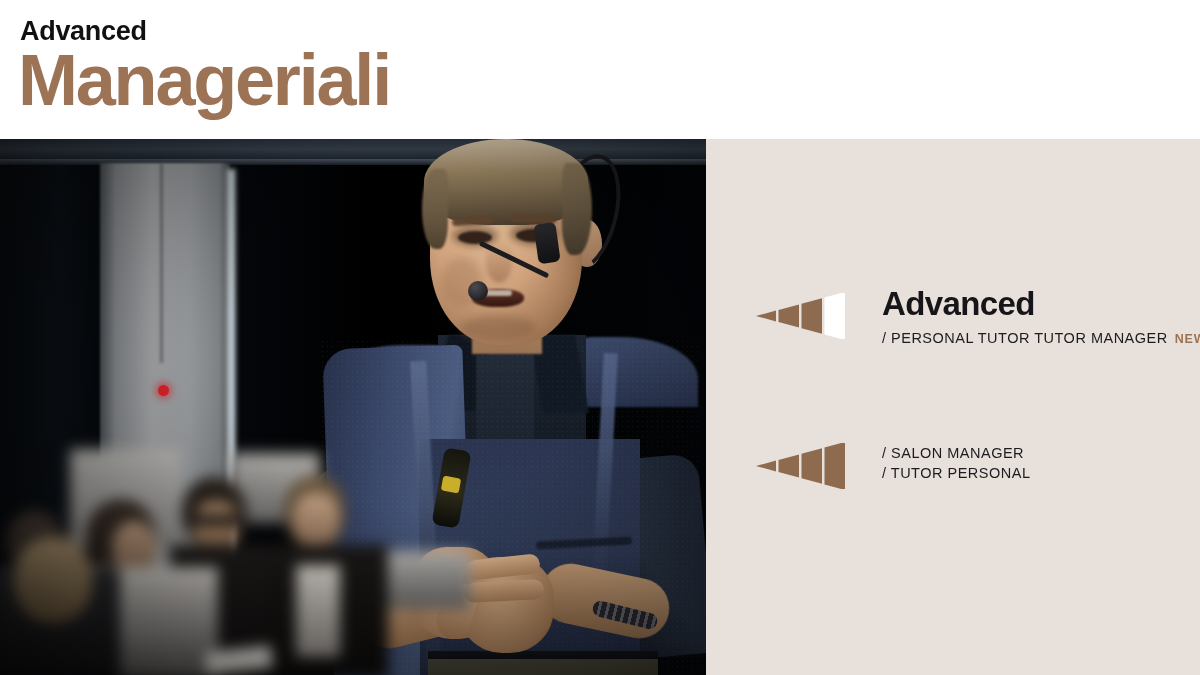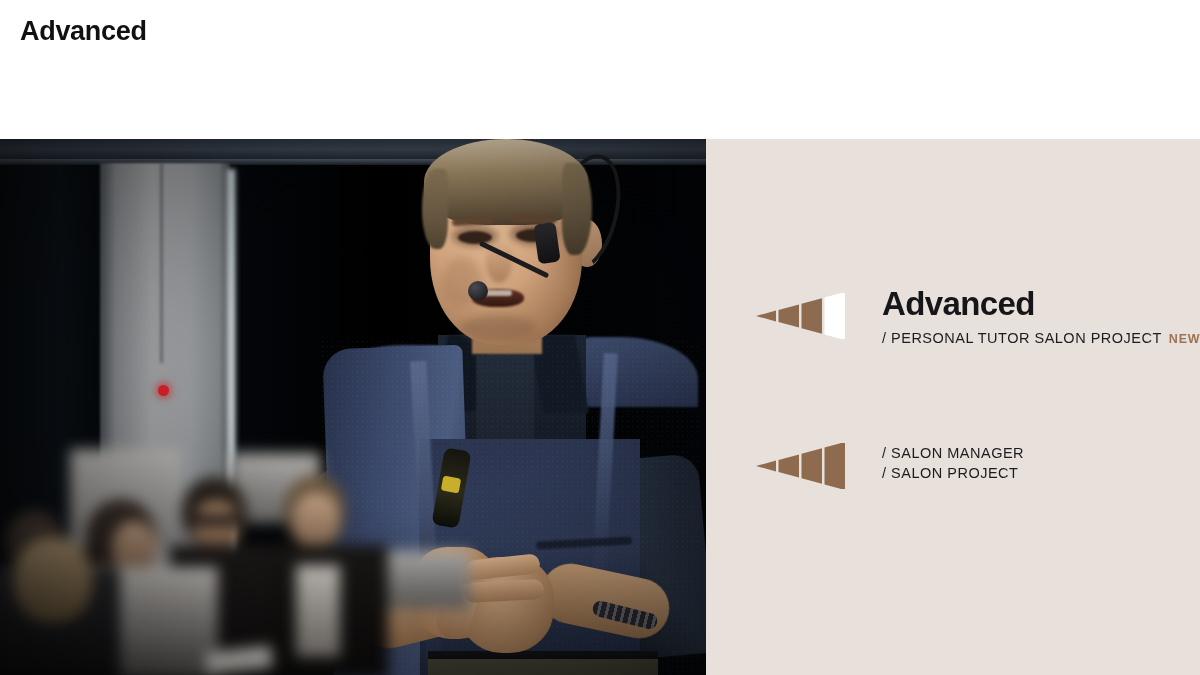--- a/index.html
+++ b/index.html
@@ -244,20 +244,21 @@
   .badge-new { font-size:12.5px; font-weight:bold; color:#9C7355;
                letter-spacing:.8px; margin-left:7px; }
 </style>
 </head>
 <body>
 
 <div id="slide">
 
   <div id="header">
     <div id="kicker">Advanced</div>
+    <div id="maintitle">Manageriali</div>
   </div>
 
   <div id="photo">
     <div class="ph ceiling"></div>
     <div class="ph ceilingbar"></div>
     <div class="ph drapeL"></div>
     <div class="ph drapeR"></div>
     <div class="ph pillar"></div>
     <div class="ph pillarseam"></div>
     <div class="ph reddot"></div>
@@ -349,34 +350,34 @@
     <div class="entry" id="entry-advanced">
       <svg class="wedge" viewBox="0 0 96 46">
         <polygon points="0,23 20,17.6 20,28.4" fill="#8E6B4E"></polygon>
         <polygon points="22.5,16.9 43,11.4 43,34.6 22.5,29.1" fill="#8E6B4E"></polygon>
         <polygon points="45.5,10.7 66,5.2 66,40.8 45.5,35.3" fill="#8E6B4E"></polygon>
         <polygon points="68.5,4.5 89,-1 89,47 68.5,41.5" fill="#FFFFFF"></polygon>
       </svg>
       <div class="etext">
         <div class="etitle">Advanced</div>
         <div class="esubs">
-          <div class="esub"><span>/ PERSONAL TUTOR SALON PROJECT</span><span class="badge-new">NEW</span></div>
+          <div class="esub"><span>/ PERSONAL TUTOR TUTOR MANAGER</span><span class="badge-new">NEW</span></div>
         </div>
       </div>
     </div>
 
     <div class="entry" id="entry-specialist">
       <svg class="wedge" viewBox="0 0 96 46">
         <polygon points="0,23 20,17.6 20,28.4" fill="#8E6B4E"></polygon>
         <polygon points="22.5,16.9 43,11.4 43,34.6 22.5,29.1" fill="#8E6B4E"></polygon>
         <polygon points="45.5,10.7 66,5.2 66,40.8 45.5,35.3" fill="#8E6B4E"></polygon>
         <polygon points="68.5,4.5 89,-1 89,47 68.5,41.5" fill="#8E6B4E"></polygon>
       </svg>
       <div class="etext">
         <div class="esubs">
           <div class="esub">/ SALON MANAGER</div>
-          <div class="esub">/ SALON PROJECT</div>
+          <div class="esub">/ TUTOR PERSONAL</div>
         </div>
       </div>
     </div>
 
   </div>
 </div>
 
 </body></html>

